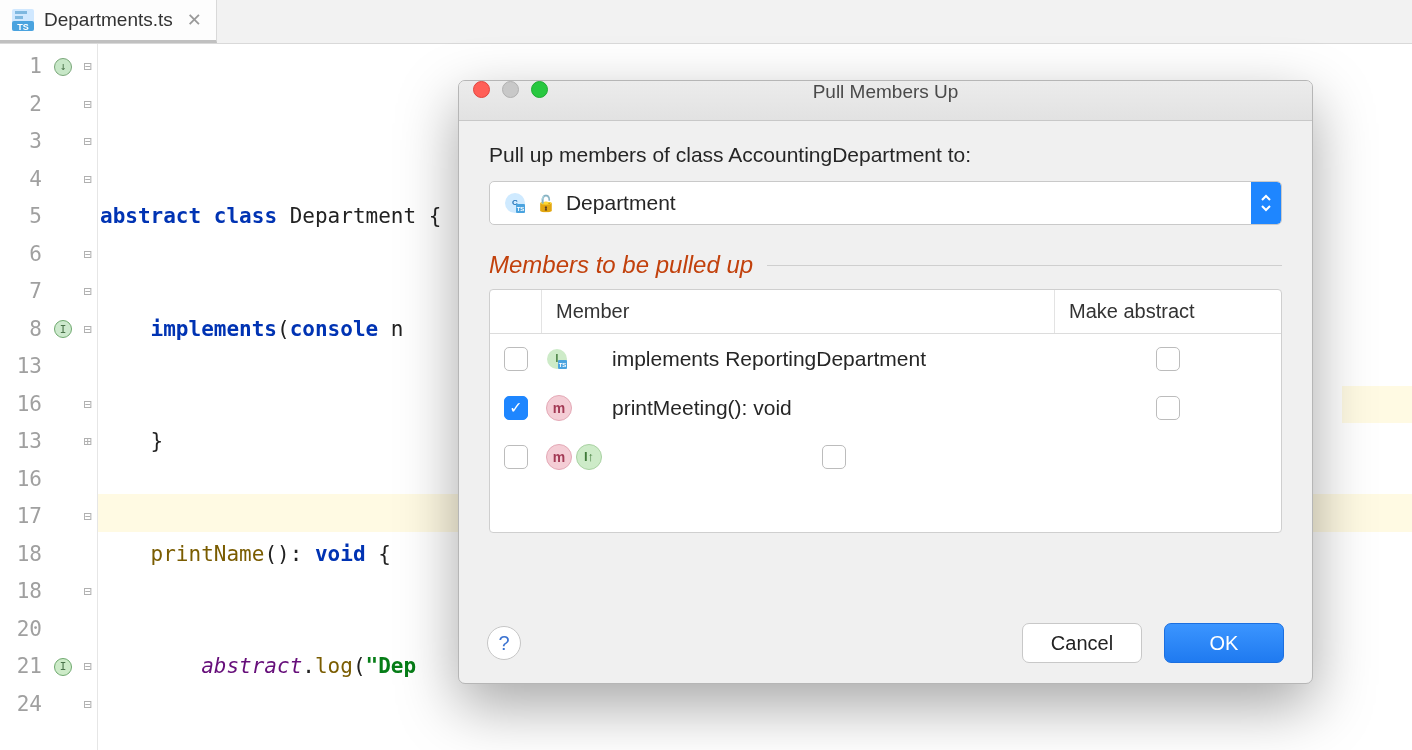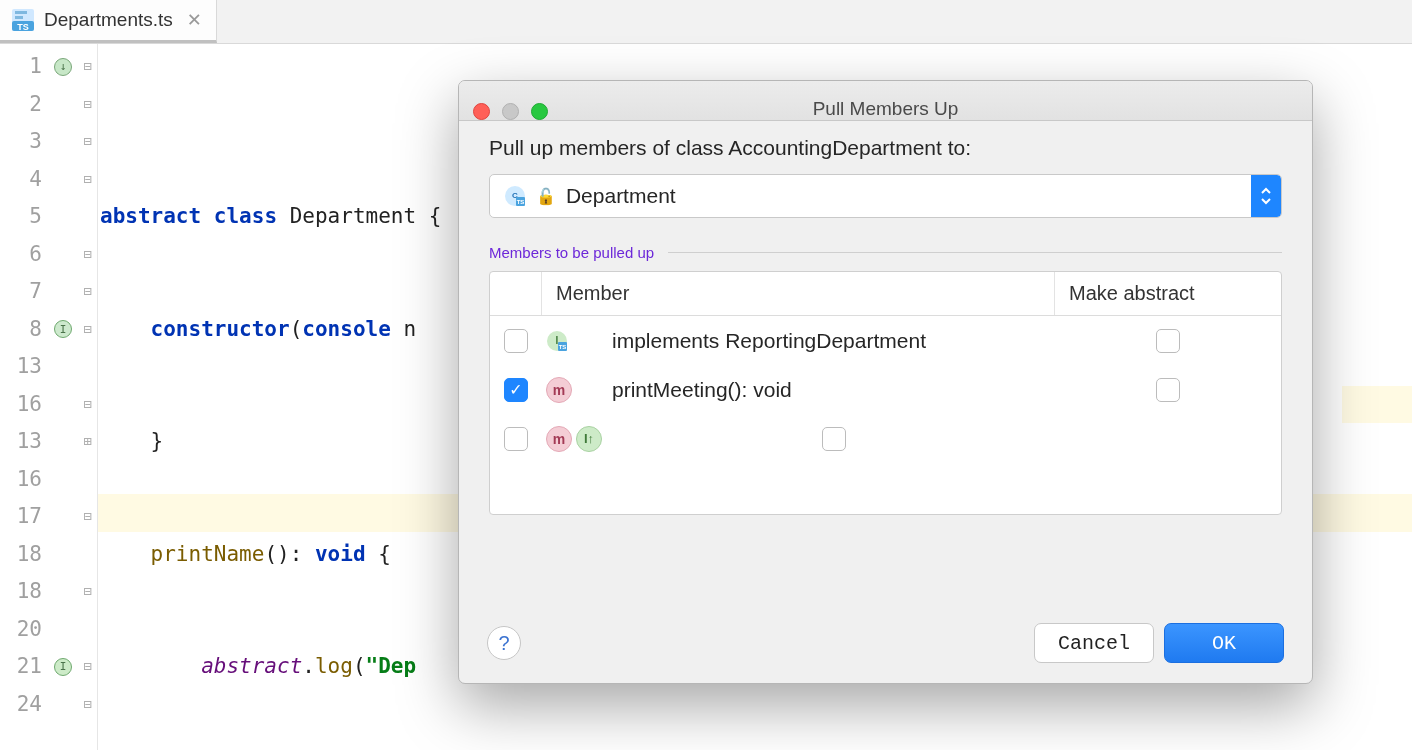--- a/index.html
+++ b/index.html
@@ -106,54 +106,55 @@
     box-shadow: 0 22px 60px rgba(0,0,0,0.35);
     display:flex;
     flex-direction:column;
     overflow:hidden;
   }
   .titlebar {
     height: 40px;
     background: linear-gradient(#ececec,#e2e2e2);
     border-bottom:1px solid #c8c8c8;
     display:flex;
-    align-items:flex-end;
+    align-items:flex-start;
     position:relative;
   }
   .traffic {
     display:flex; gap:12px; padding-left:14px;
   }
   .traffic span{ width:17px; height:17px; border-radius:50%; display:block; }
   .tl-red{background:#ff5f57;border:1px solid #e0443e;}
   .tl-yel{background:#c8c8c8;border:1px solid #b0b0b0;}
   .tl-grn{background:#28c840;border:1px solid #1faa33;}
   .title-text{
     position:absolute; left:0; right:0; text-align:center;
     font-size:19px; color:#4a4a4a;
   }
 
-  .dialog-body{ padding: 15px 30px 0 30px; flex:1; font-size:21px; color:#262626; }
+  .dialog-body{ padding: 22px 30px 0 30px; flex:1; font-size:21px; color:#262626; }
   .prompt { margin-bottom:14px; }
 
   .combo {
     display:flex; align-items:center;
     background:#ffffff; border:1px solid #c9c9c9; border-radius:5px;
     height:44px; overflow:hidden; margin-bottom:26px;
   }
   .combo-left{ display:flex; align-items:center; gap:10px; padding:0 14px; flex:1; }
   .combo-arrows{
     width:30px; height:100%; background:#1e86ff;
     display:flex; align-items:center; justify-content:center;
     color:#fff; font-size:14px; border-top-right-radius:4px;border-bottom-right-radius:4px;
   }
   .lock-icon{color:#77b36e;font-size:16px;}
 
   .fieldset-label{
-    display:flex; align-items:center; gap:14px; color:#6d28d9; margin-bottom:10px;
-    font-size:15px;
+    display:flex; align-items:center; gap:14px; color:#c2410c; margin-bottom:10px;
+    font-size:24px;
+    font-style:italic;
   }
   .fieldset-label .line{ flex:1; height:1px; background:#cfcfcf; }
 
   .members-table{
     background:#ffffff; border:1px solid #cfcfcf; border-radius:4px;
     height: 244px;
   }
   .mt-head{
     display:grid; grid-template-columns:52px 1fr 226px;
     border-bottom:1px solid #dcdcdc;
@@ -178,21 +179,21 @@
   .abstract-cell{display:flex;justify-content:center;}
 
   .dialog-footer{
     display:flex; align-items:center; justify-content:space-between;
     padding: 18px 28px 20px 28px;
   }
   .help-btn{
     width:34px;height:34px;border-radius:50%;border:1px solid #c6c6c6;background:#fff;
     color:#3b73d1;font-size:20px;display:flex;align-items:center;justify-content:center;
   }
-  .footer-right{display:flex;gap:10px;font-family:Liberation Mono, monospace;}
+  .footer-right{display:flex;gap:22px;}
   .btn{
     min-width:120px; height:40px; border-radius:7px; font-size:20px;
     display:flex;align-items:center;justify-content:center;
   }
   .btn-default{background:#ffffff;border:1px solid #c8c8c8;color:#222;}
   .btn-primary{background:linear-gradient(#3b95ff,#1f7af0);border:1px solid #1b6fe0;color:#fff;}
 
   
   .right-hl{
     position:absolute; right:0; top: calc(44px + 4px + 37.5px*9); 
@@ -285,21 +286,21 @@
     <div>⊟</div>
     <div></div>
     <div>⊟</div>
     <div>⊟</div>
   </div>
 
   <div class="code">
     <div class="hl-line" style="top:calc(37.5px*12);"></div>
 
     <div class="code-line"><span class="kw">abstract</span> <span class="kw">class</span> <span class="ident">Department</span> <span class="punc">{</span></div>
-    <div class="code-line">    <span class="kw">constructor</span><span class="punc">(</span><span class="kw">console</span> <span class="ident">n</span></div>
+    <div class="code-line">    <span class="kw">implements</span><span class="punc">(</span><span class="kw">console</span> <span class="ident">n</span></div>
     <div class="code-line">    <span class="punc">}</span></div>
     <div class="code-line">    <span class="fn">printName</span><span class="punc">():</span> <span class="type">void</span> <span class="punc">{</span></div>
     <div class="code-line">        <span class="obj">abstract</span><span class="punc">.</span><span class="fn">log</span><span class="punc">(</span><span class="str">"Dep</span></div>
     
     
     
     
     
     
     

